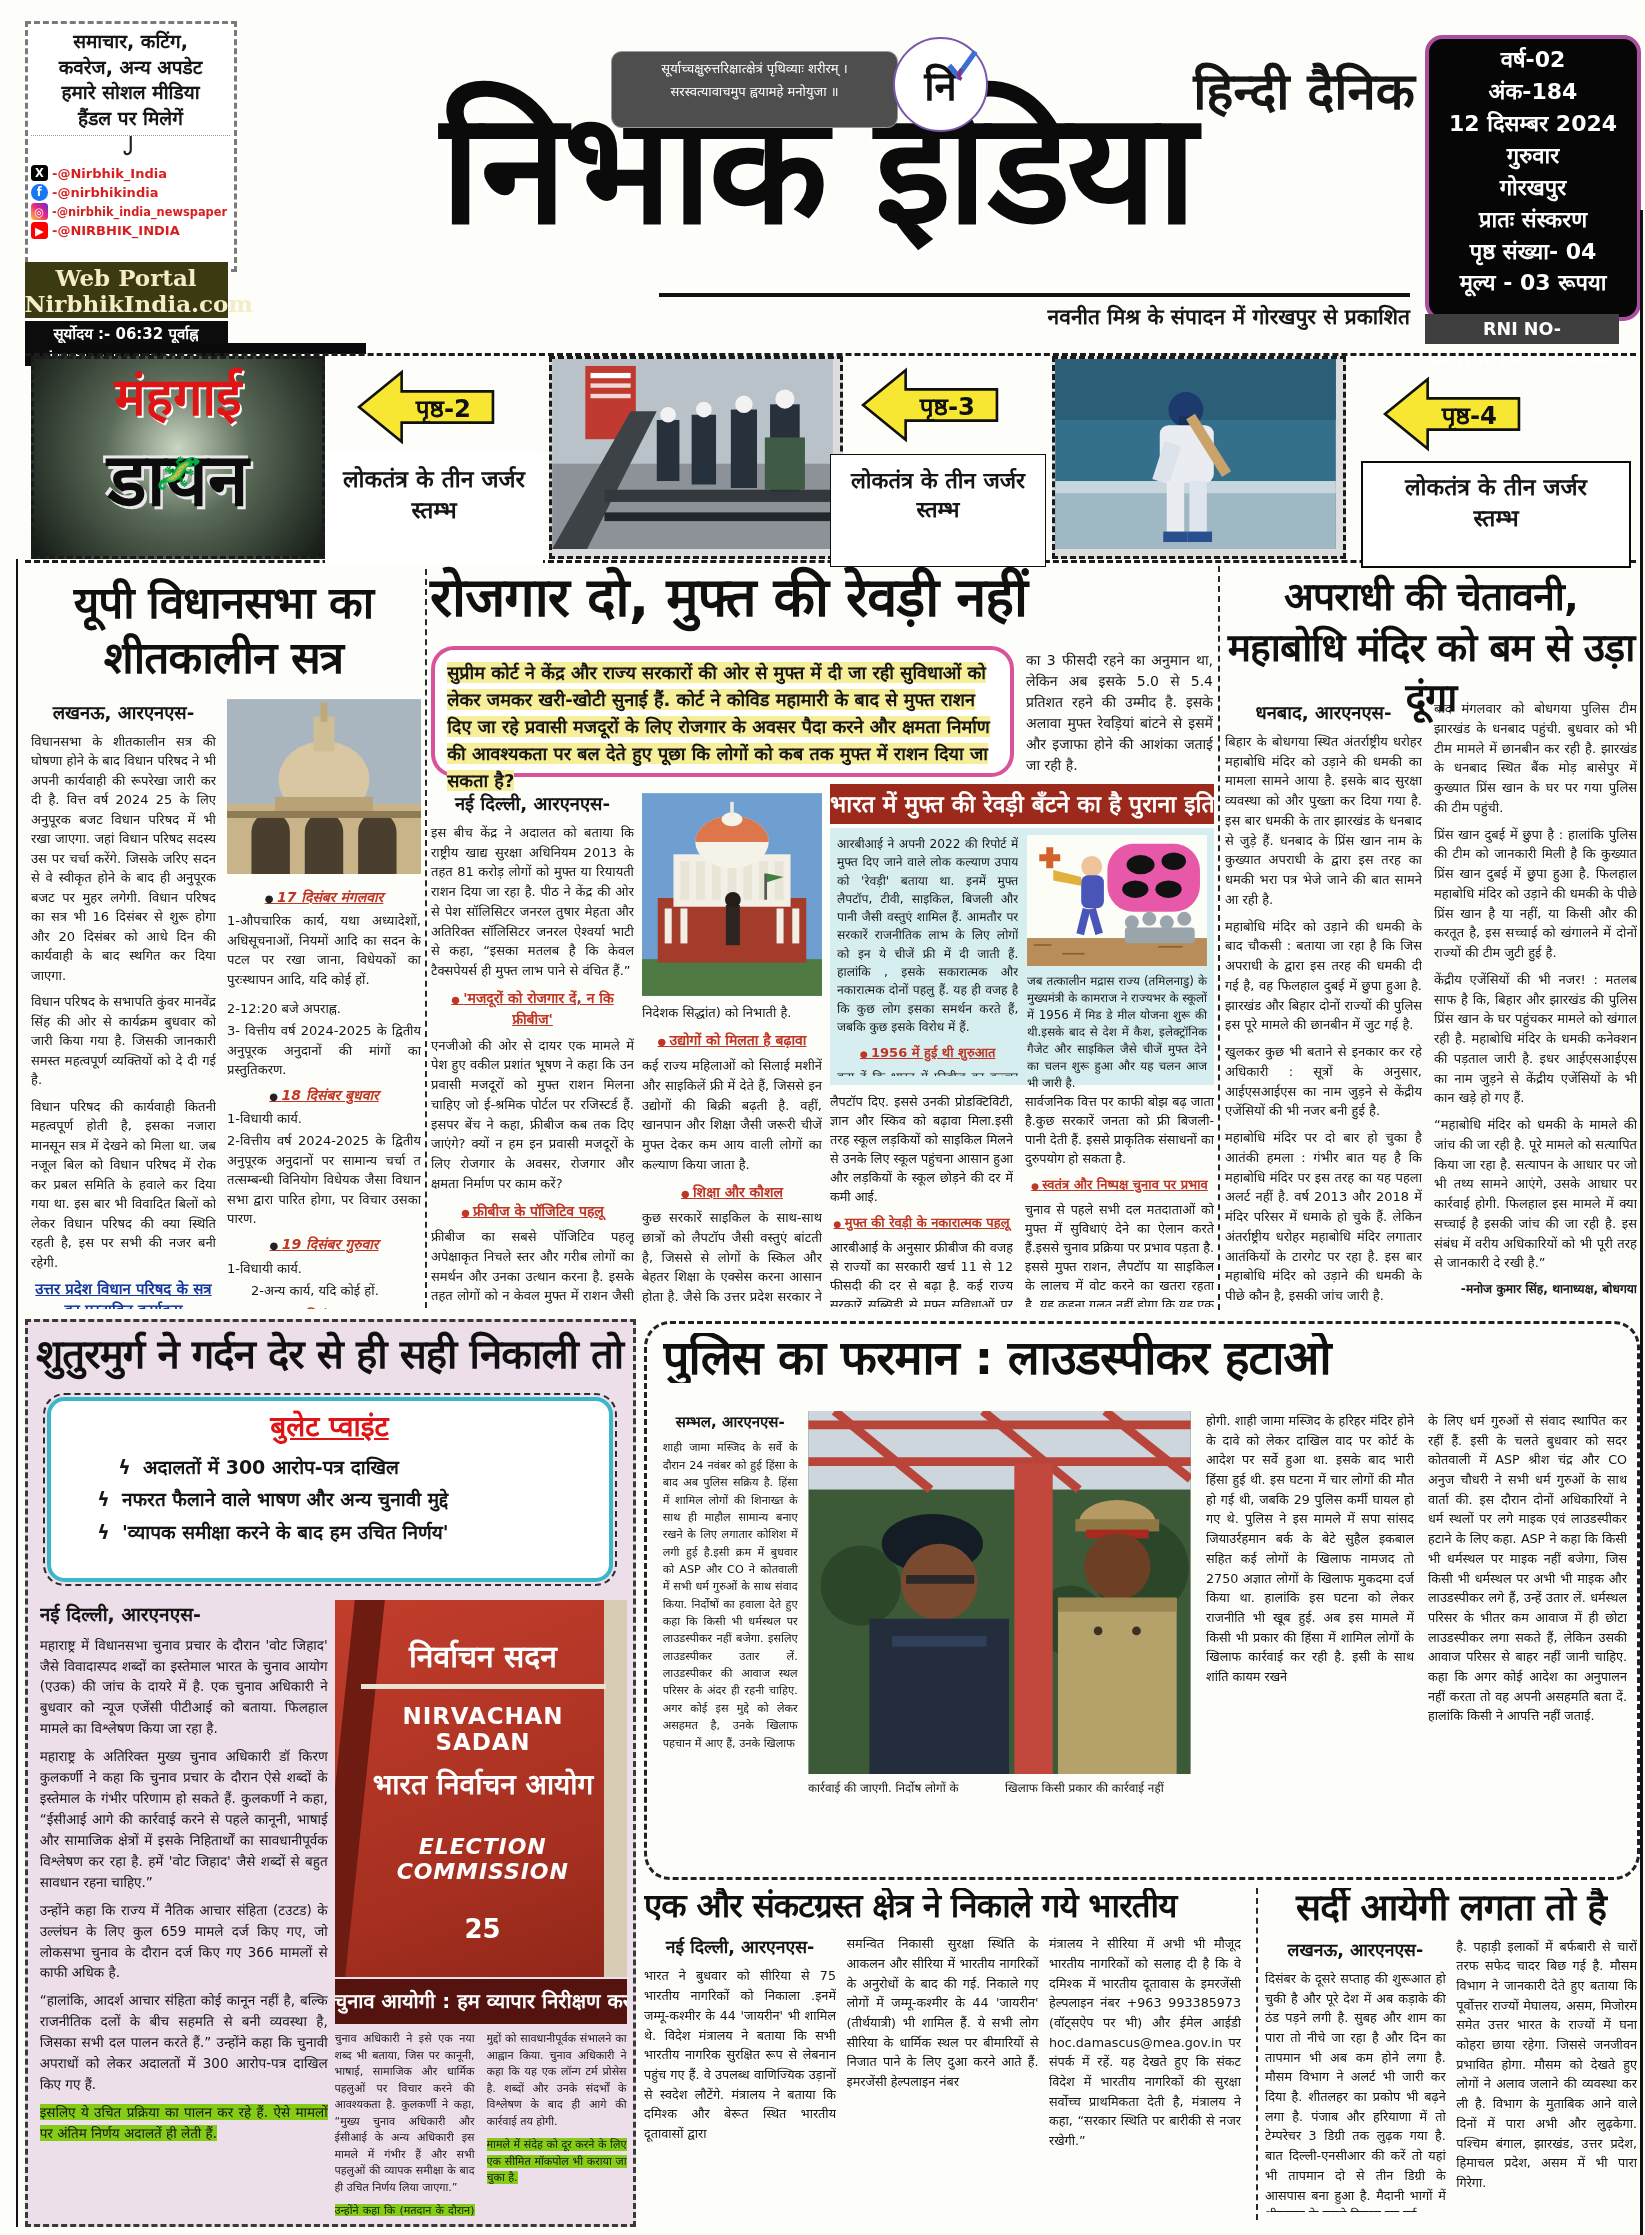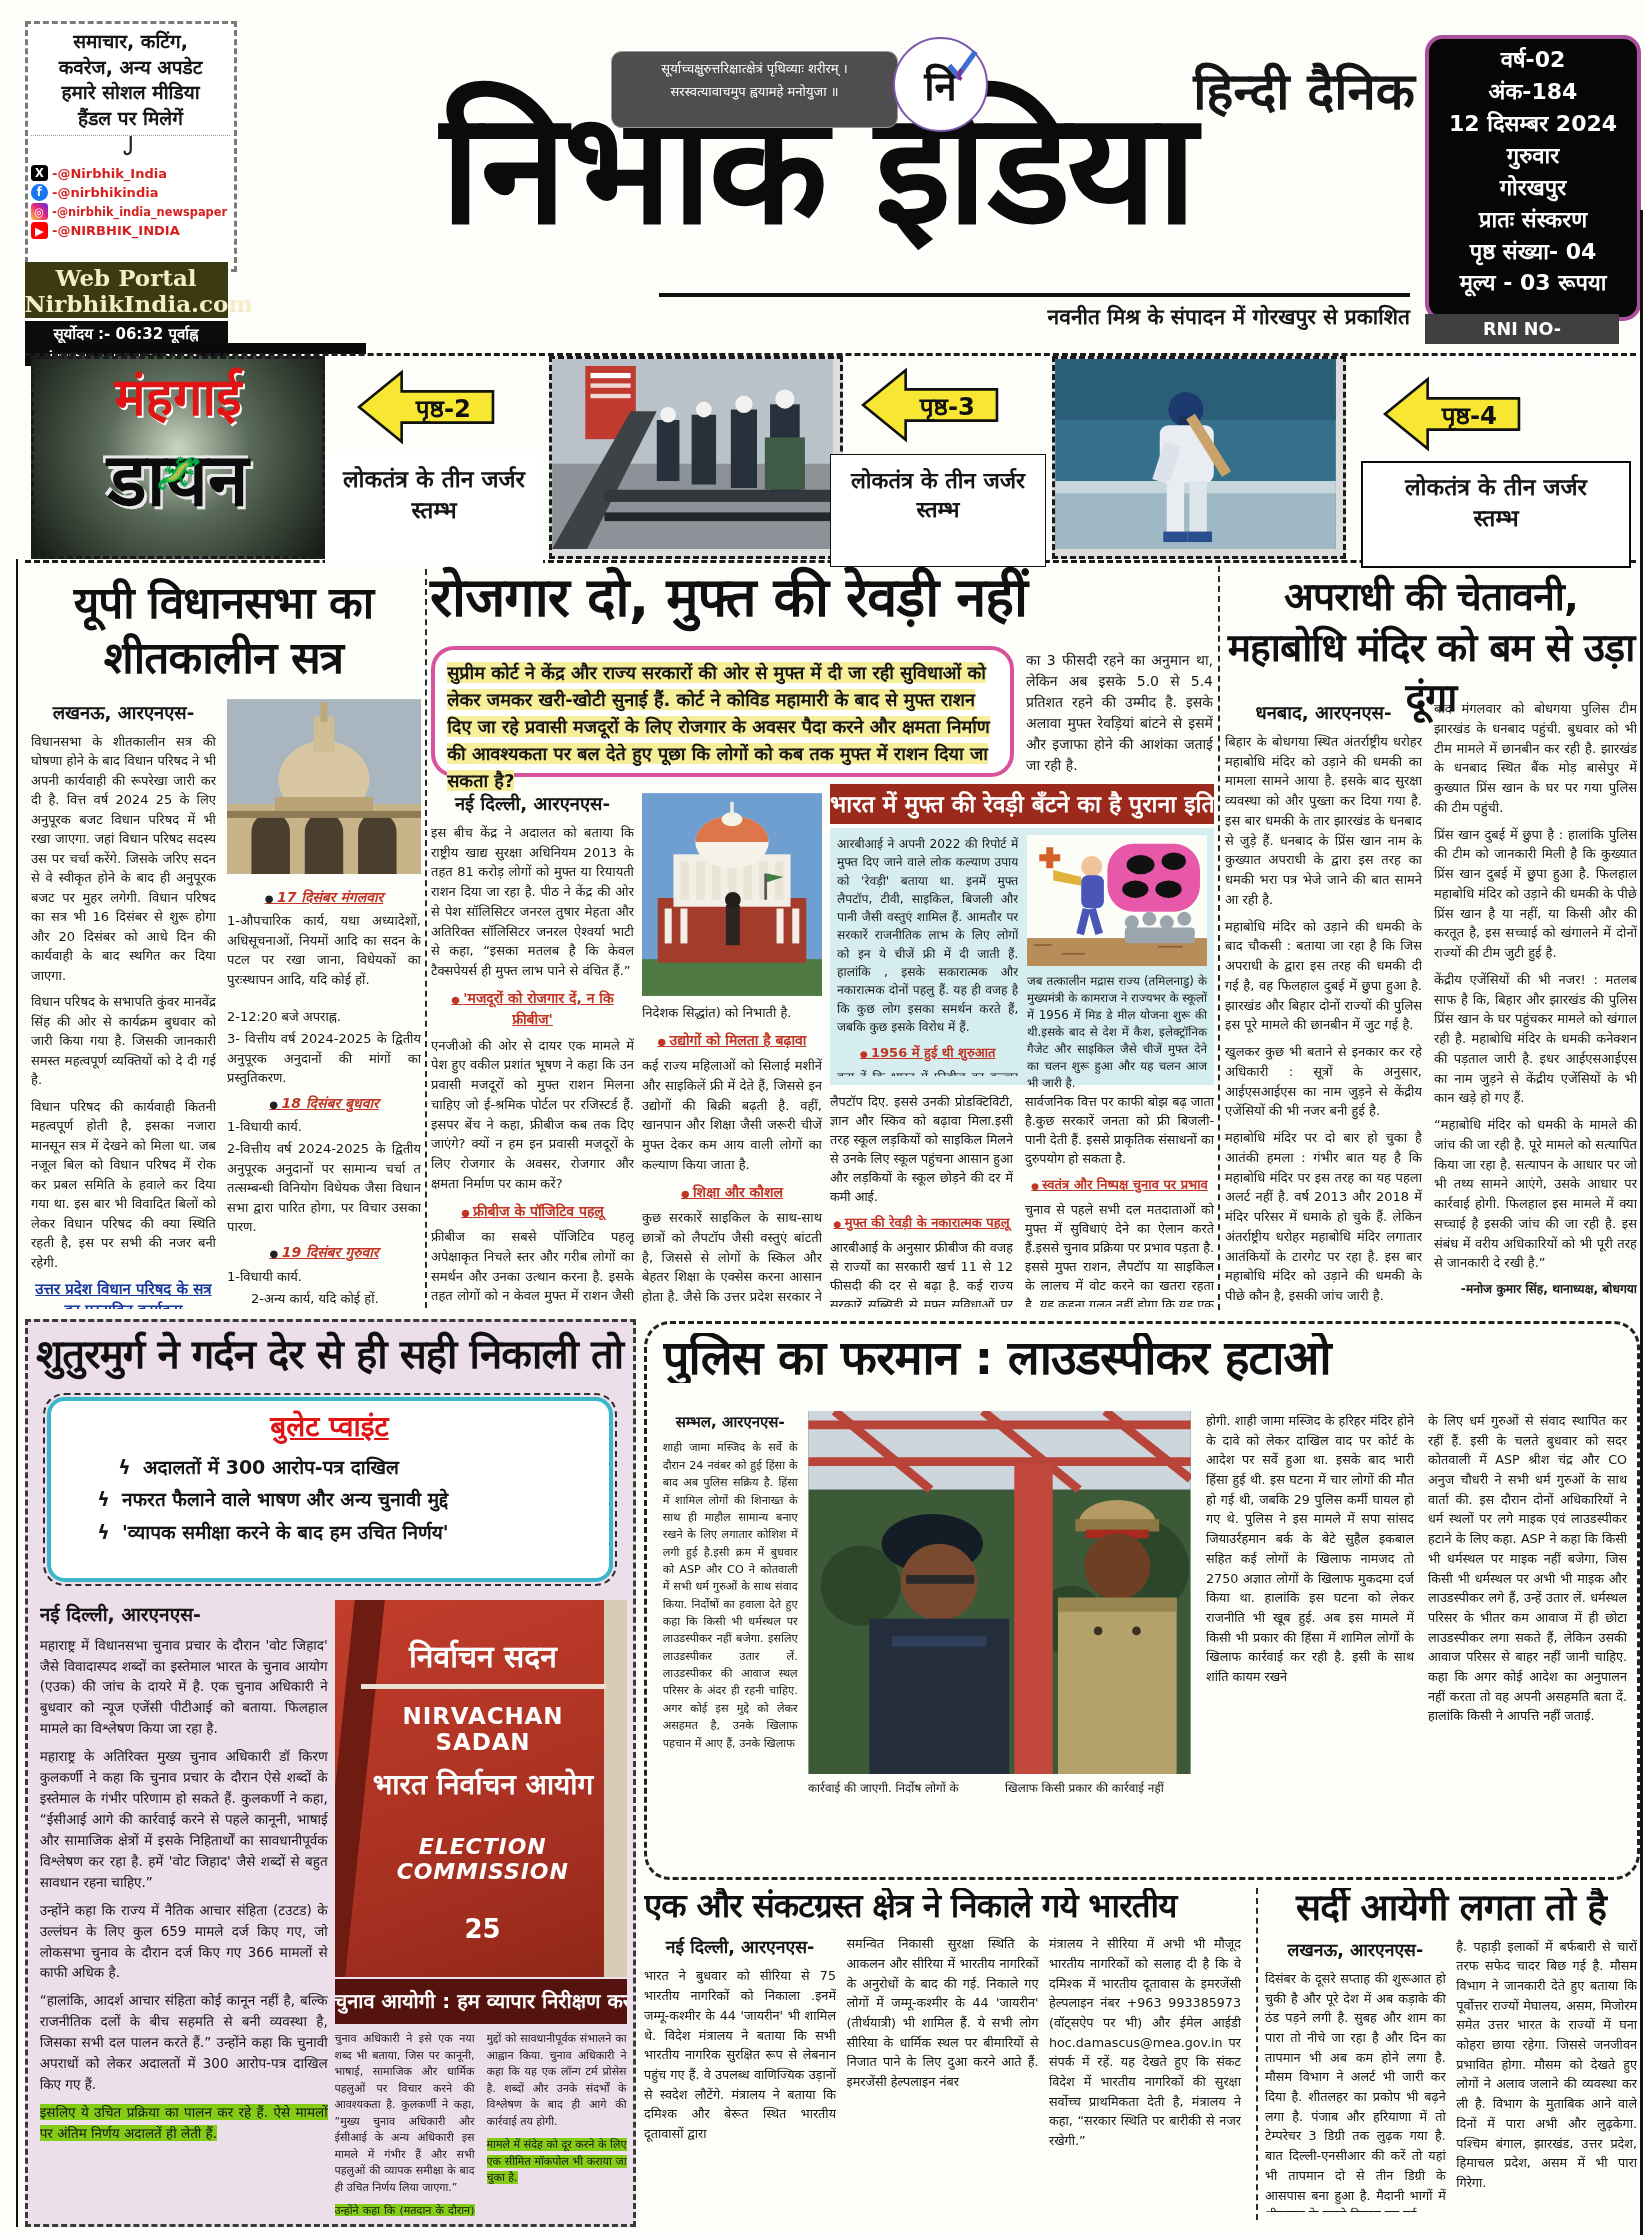--- a/index.html
+++ b/index.html
@@ -222,21 +222,21 @@
         <rect x="55" y="112" width="112" height="20" fill="#b9a276"></rect>
         <g fill="#4a3f2e">
             <path d="M28 200 v-48 a22 22 0 0 1 44 0 v48 z"></path>
             <path d="M89 200 v-48 a22 22 0 0 1 44 0 v48 z"></path>
             <path d="M150 200 v-48 a22 22 0 0 1 44 0 v48 z"></path>
           </g>
         <rect y="128" width="222" height="8" fill="#8f7b55"></rect>
       </svg>
     </div>
     <div class="day" style="font-size:14px;">17 दिसंबर मंगलवार</div>
-    <p class="p just" style="margin-bottom:18px;">1-औपचारिक कार्य, यथा अध्यादेशों, अधिसूचनाओं, नियमों आदि का सदन के पटल पर रखा जाना, विधेयकों का पुरःस्थापन आदि, यदि कोई हों.</p>
+    <p class="p just" style="margin-bottom:10px;">1-औपचारिक कार्य, यथा अध्यादेशों, अधिसूचनाओं, नियमों आदि का सदन के पटल पर रखा जाना, विधेयकों का पुरःस्थापन आदि, यदि कोई हों.</p>
     <p class="p just" style="margin-bottom:2.6px;">2-12:20 बजे अपराह्न.</p>
     <p class="p just" style="margin-bottom:2.6px;">3- वित्तीय वर्ष 2024-2025 के द्वितीय अनुपूरक अनुदानों की मांगों का प्रस्तुतिकरण.</p>
     <div class="day" style="font-size:14px;">18 दिसंबर बुधवार</div>
     <p class="p just" style="margin-bottom:2.6px;">1-विधायी कार्य.</p>
     <p class="p just" style="margin-bottom:2.6px;">2-वित्तीय वर्ष 2024-2025 के द्वितीय अनुपूरक अनुदानों पर सामान्य चर्चा त तत्सम्बन्धी विनियोग विधेयक जैसा विधान सभा द्वारा पारित होगा, पर विचार उसका पारण.</p>
     <div class="day" style="font-size:14px;">19 दिसंबर गुरुवार</div>
     <p class="p just" style="margin-bottom:2.6px;">1-विधायी कार्य.</p>
     <p class="p just" style="margin-bottom:2.6px;margin-left:24px;">2-अन्य कार्य, यदि कोई हों.</p>
     <div class="day" style="font-size:14px;">20 दिसंबर शुक्रवार</div>
 

